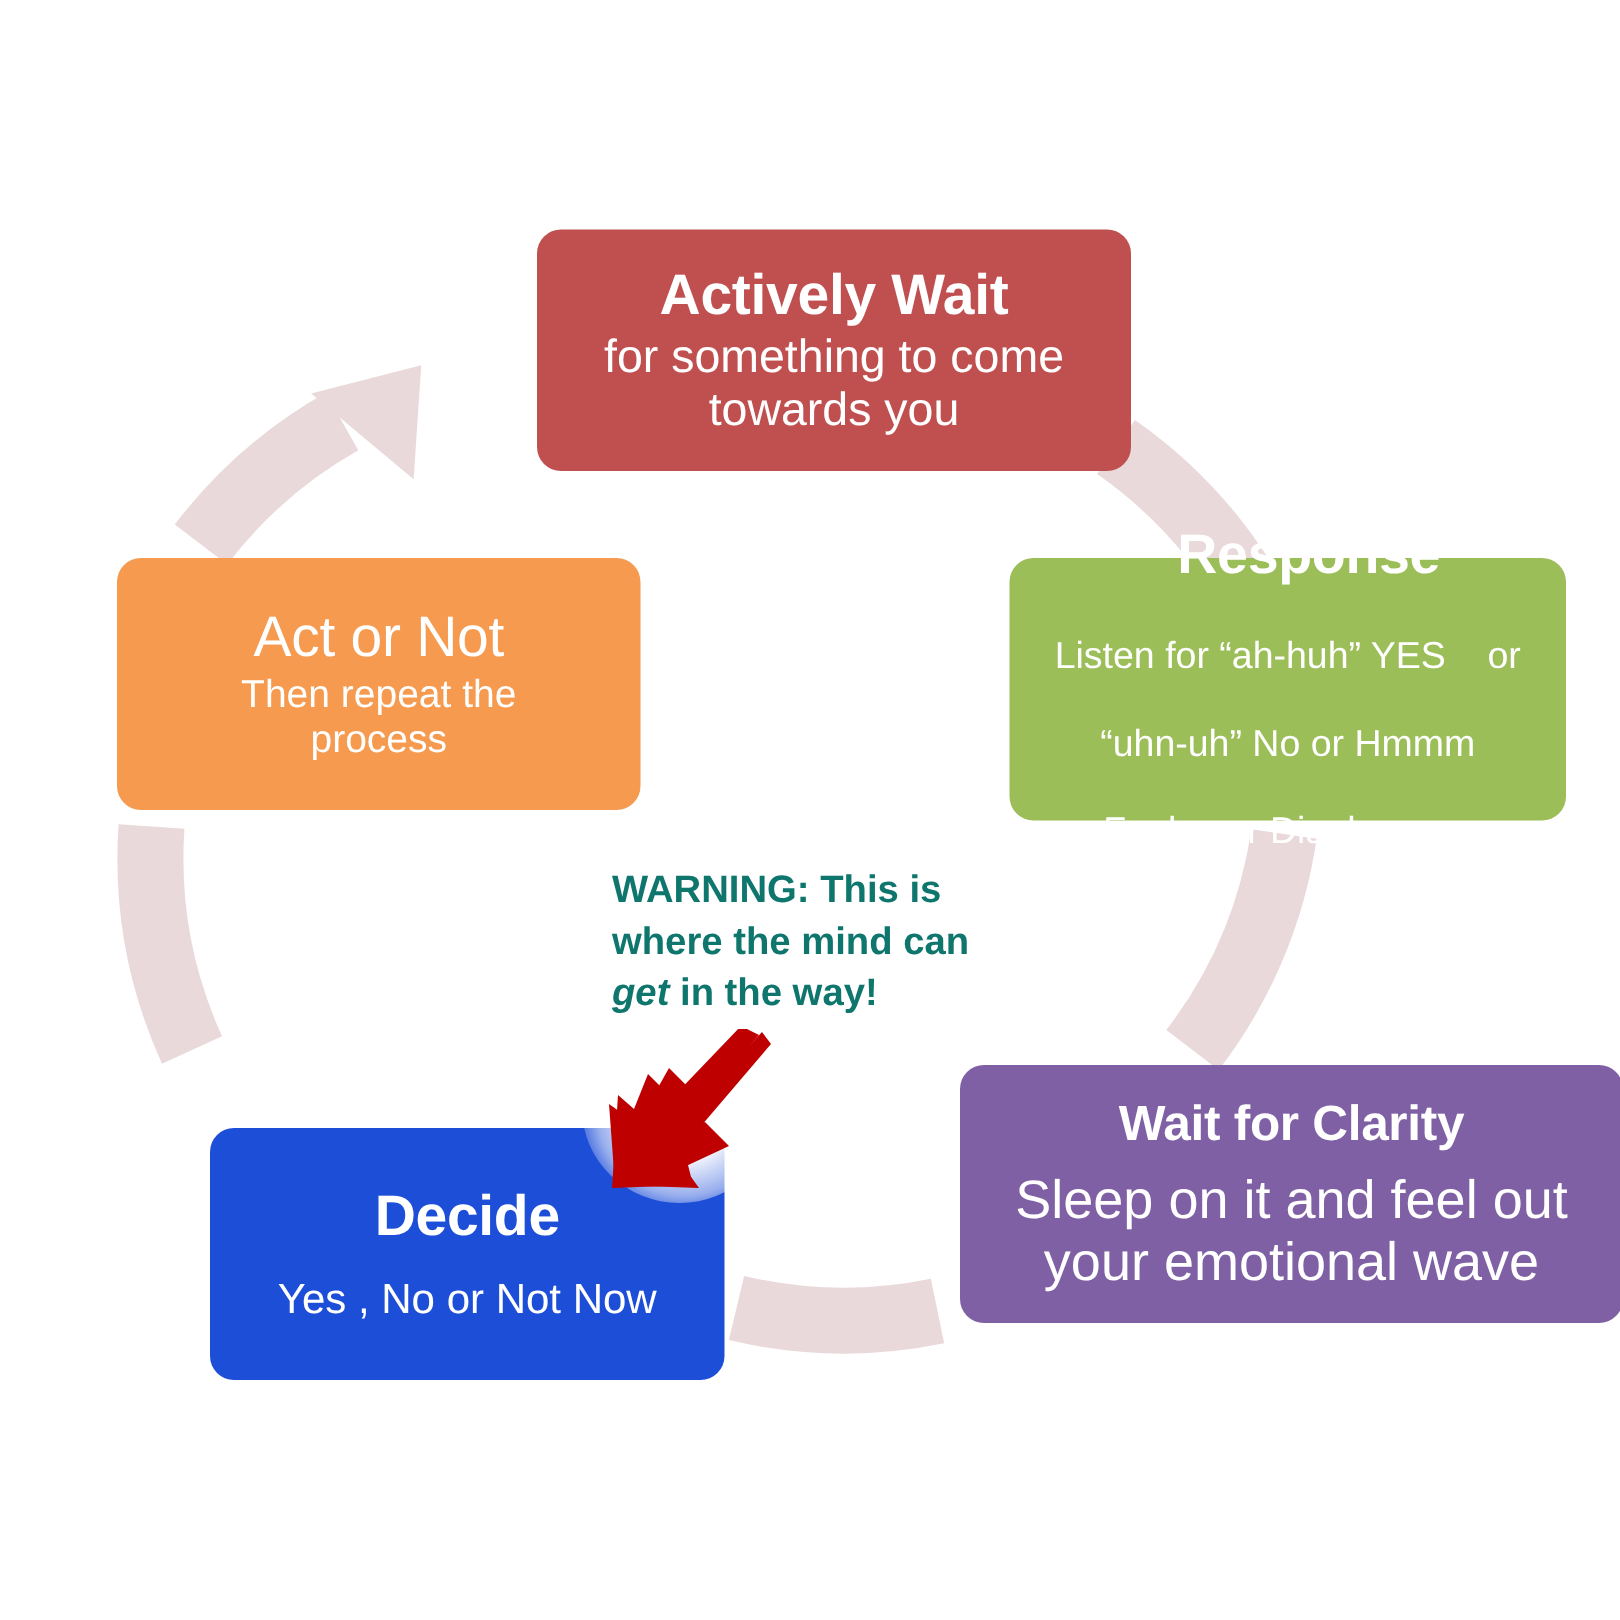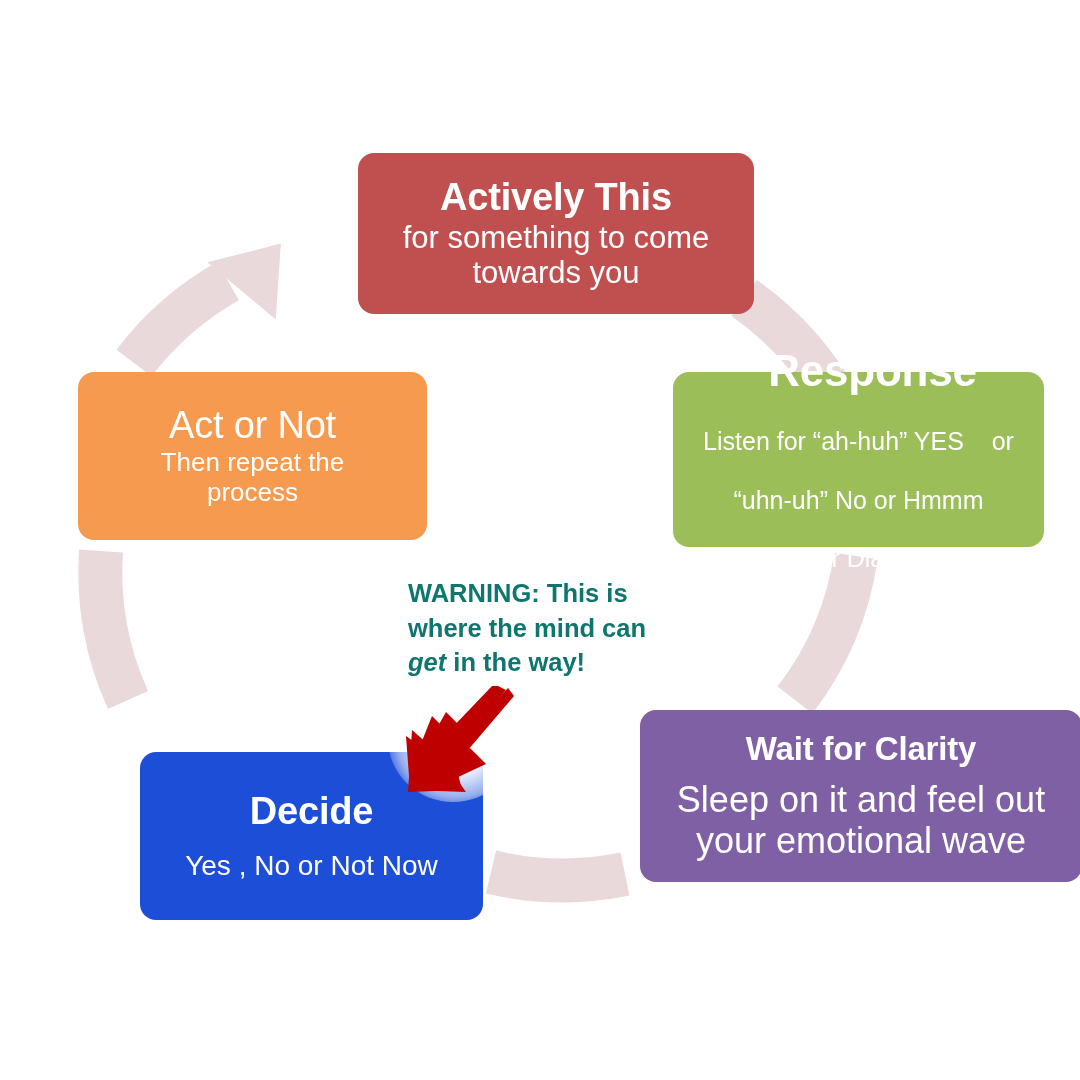--- a/index.html
+++ b/index.html
@@ -53,21 +53,21 @@
     background: #c05050;
   }
   #node-actively-wait .title { font-size: 38px; margin-bottom: 2px; }
   #node-actively-wait .desc  { font-size: 31px; }
 
   
   #node-response {
     left: 673px; top: 372px; width: 371px; height: 175px;
     background: #9cbe58;
   }
-  #node-response .title { font-size: 44px; margin-bottom: 3px; margin-left: 28px; }
+  #node-response .title { font-size: 37px; margin-bottom: 3px; margin-left: 28px; }
   #node-response .desc  { font-size: 25px; margin-top: 30px; }
 
   
   #node-wait-clarity {
     left: 640px; top: 710px; width: 442px; height: 172px;
     background: #7f60a4;
   }
   #node-wait-clarity .title { font-size: 33px; margin-bottom: 12px; }
   #node-wait-clarity .desc  { font-size: 36px; }
 
@@ -143,21 +143,21 @@
 
       <path d="M 128 700 A 310 310 0 0 1 101 551"></path>
 
       <path d="M 134 363 A 310 310 0 0 1 228 281"></path>
     </g>
 
     <polygon points="210,258 285,247 272,322" fill="#ead9da" transform="rotate(-6 250 285)"></polygon>
   </svg>
 
   <div class="node" id="node-actively-wait">
-    <div class="title">Actively This</div>
+    <div class="title">Actively Wait</div>
     <div class="desc">for something to come</div>
     <div class="desc">towards you</div>
   </div>
 
   <div class="node" id="node-response">
     <div class="title">Response</div>
     <div class="desc" style="white-space:pre">Listen for “ah-huh” YES    or</div>
     <div class="desc">“uhn-uh” No or Hmmm</div>
     <div class="desc">Feel your Diaphragms</div>
   </div>

